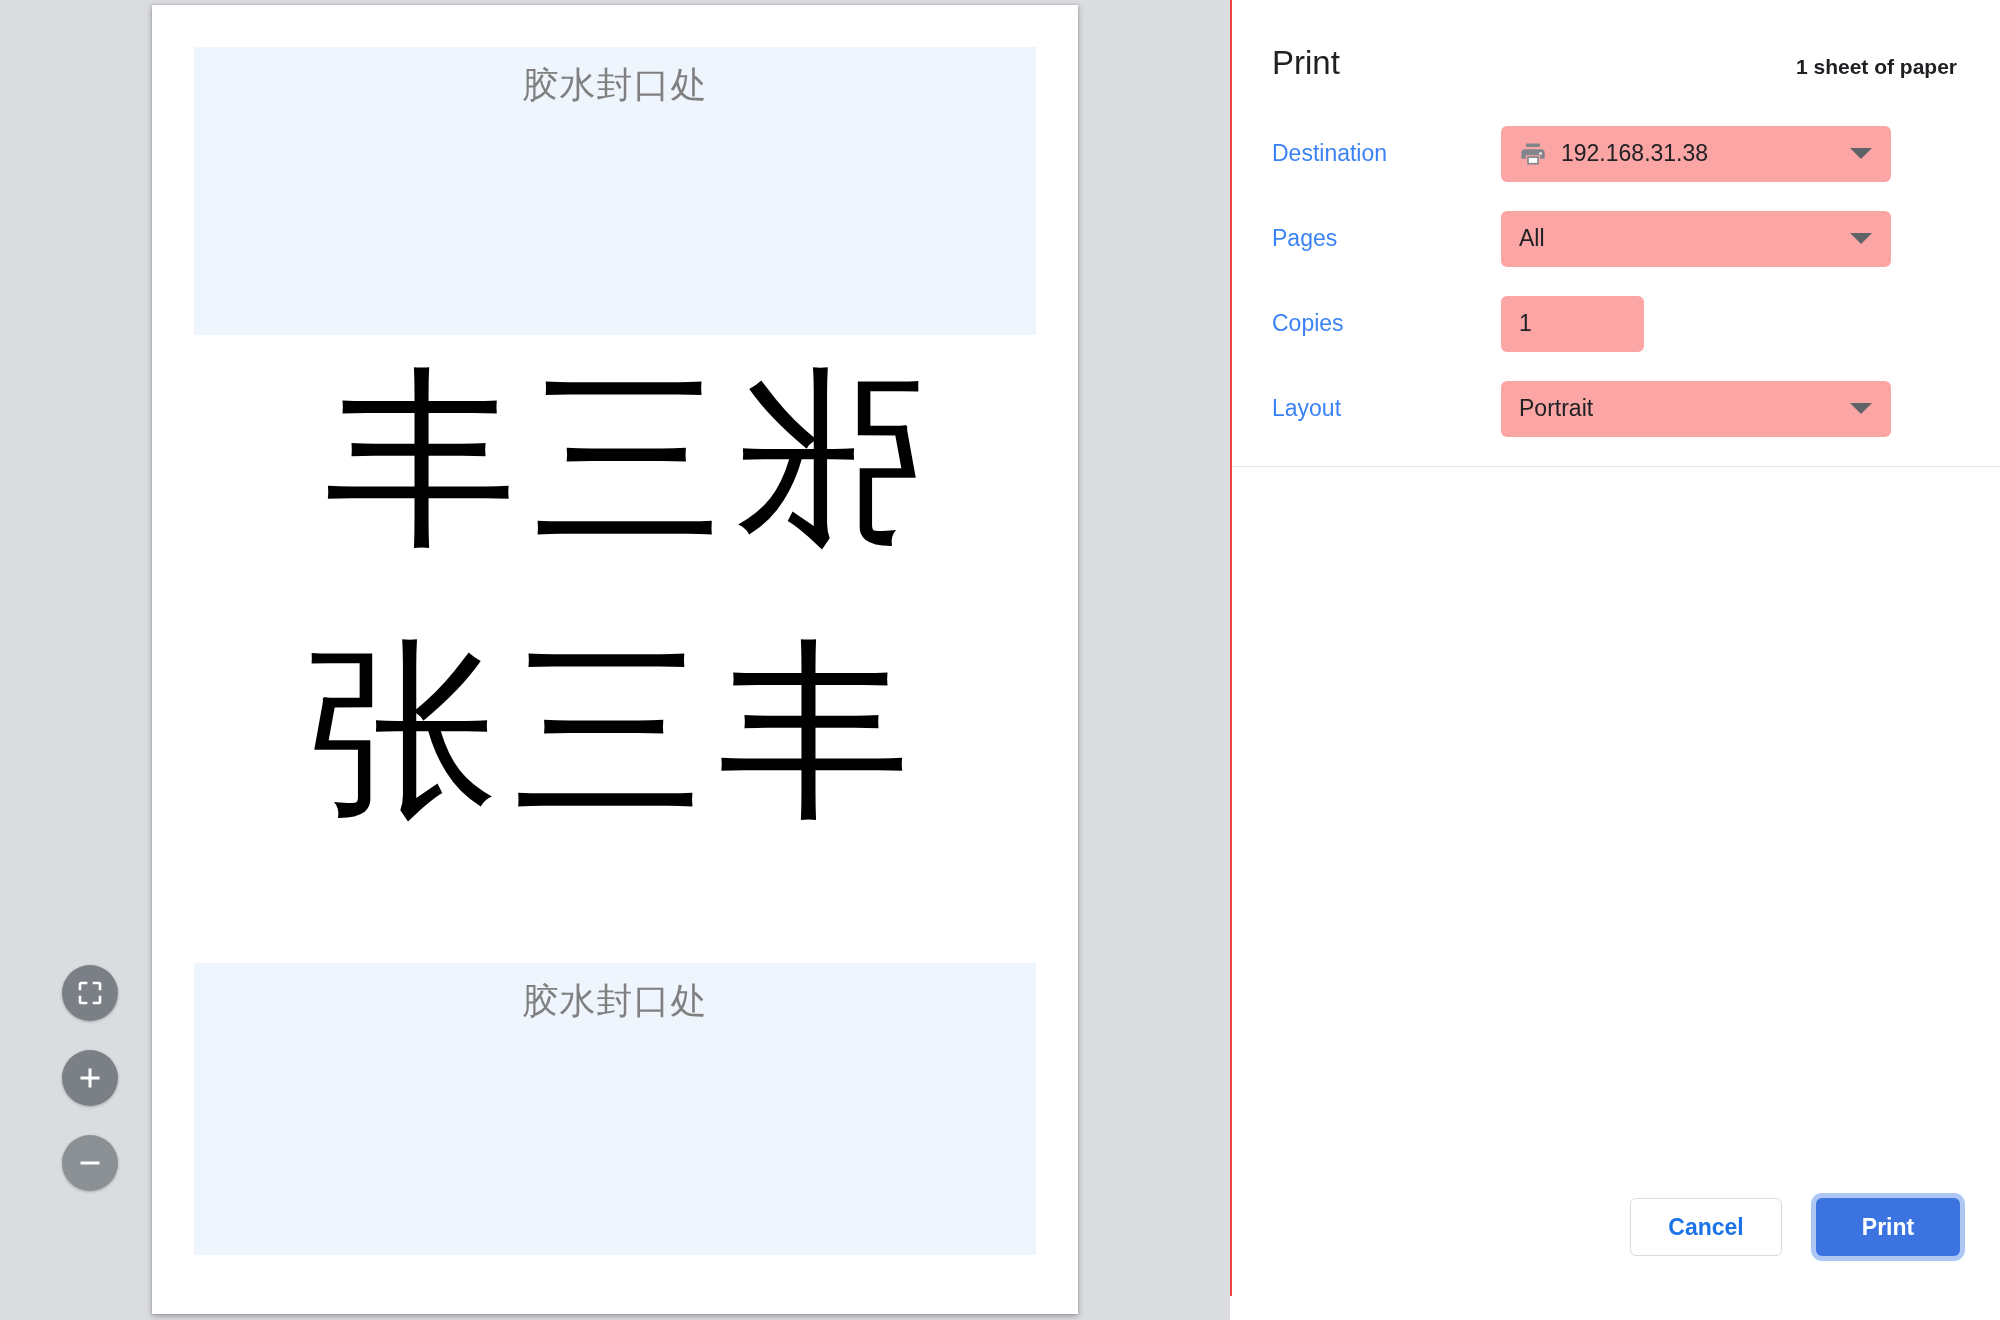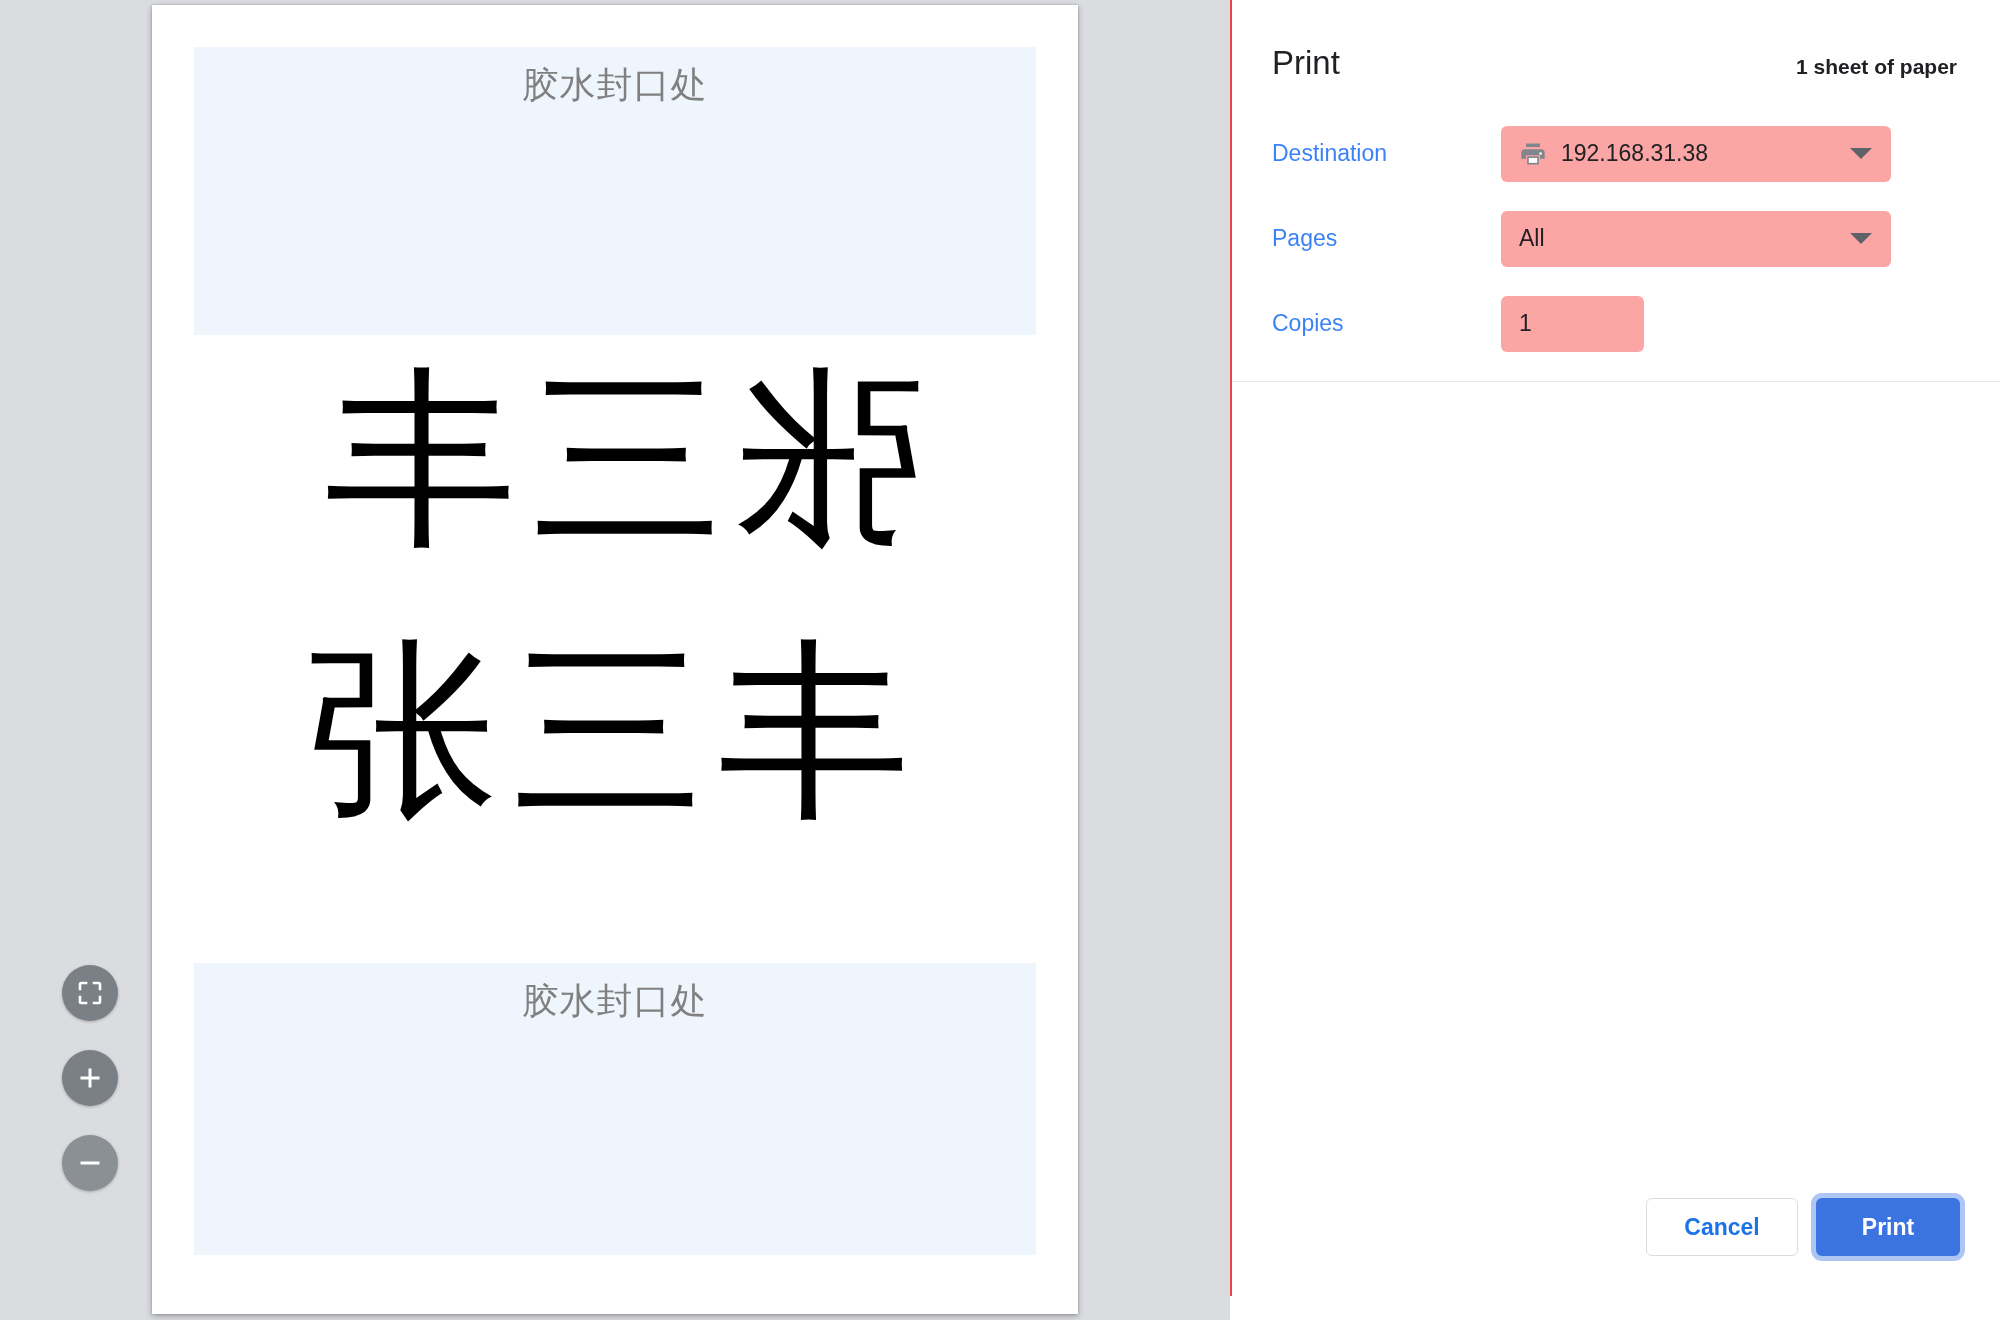--- a/index.html
+++ b/index.html
@@ -202,21 +202,21 @@
     font-size: 23px;
     color: #202124;
   }
 
   .panel-actions {
     position: absolute;
     right: 40px;
     bottom: 40px;
     display: flex;
     align-items: center;
-    gap: 18px;
+    gap: 34px;
   }
   .btn {
     height: 58px;
     border-radius: 6px;
     font-size: 23px;
     font-family: inherit;
     cursor: pointer;
     display: flex;
     align-items: center;
     justify-content: center;
@@ -327,20 +327,27 @@
         </button>
       </div>
 
       <div class="setting-row">
         <div class="setting-label">Copies</div>
         <div class="control narrow">
           <span class="control-value">1</span>
         </div>
       </div>
 
+      <div class="setting-row">
+        <div class="setting-label">Layout</div>
+        <button class="control wide">
+          <span class="control-value">Portrait</span>
+          <span class="caret"></span>
+        </button>
+      </div>
 
     </div>
 
     <div class="panel-divider"></div>
 
 
     <div class="panel-actions">
       <button class="btn btn-cancel">Cancel</button>
       <button class="btn btn-print">Print</button>
     </div>

